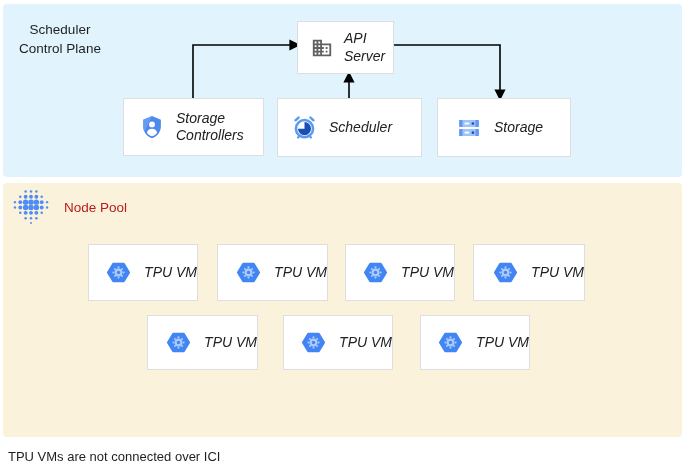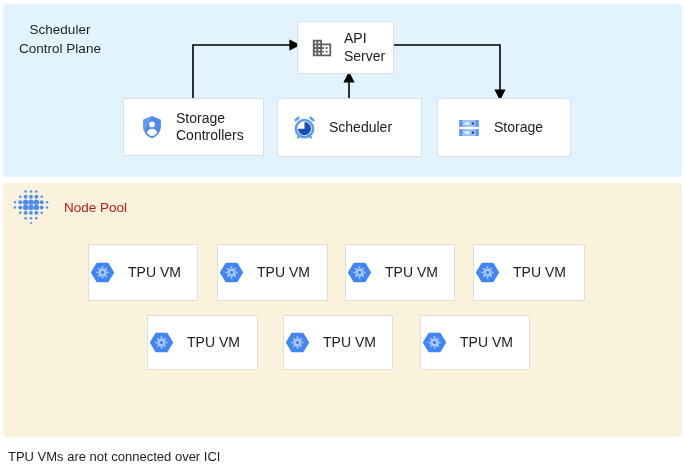--- a/index.html
+++ b/index.html
@@ -13,28 +13,28 @@
 
   .region-label { position:absolute; font-size:13.5px; line-height:1.4; color:#1f1f1f; }
   .cp-label { left:10px; top:21px; width:100px; text-align:center; }
 
   .np-header { position:absolute; left:12px; top:188px; display:flex; align-items:center; gap:14px; }
   .np-header .np-icon { width:38px; height:38px; }
   .np-label { font-size:13.5px; color:#b91c1c; }
 
   .node { position:absolute; background:#ffffff; border:1px solid #dddedf;
     display:flex; align-items:center; z-index:2; font-size:14px; color:#202124; }
-  .node .lbl { line-height:1.25; }
+  .node .lbl { line-height:1.25;font-style:italic; }
 
   .box-api     { left:297px; top:21px; width:97px;  height:53px; padding-left:13px; gap:11px; }
   .box-rc      { left:123px; top:98px; width:141px; height:58px; padding-left:15px; gap:11px; }
   .box-sched   { left:277px; top:98px; width:145px; height:59px; padding-left:13px; gap:11px; }
   .box-storage { left:437px; top:98px; width:134px; height:59px; padding-left:18px; gap:12px; }
 
-  .box-vm { height:57px; justify-content:flex-start; gap:12px; }
+  .box-vm { height:57px; justify-content:flex-end; gap:12px; }
   .vm-r1a { left:88px;  top:244px; width:110px; }
   .vm-r1b { left:217px; top:244px; width:111px; }
   .vm-r1c { left:345px; top:244px; width:110px; }
   .vm-r1d { left:473px; top:244px; width:112px; }
   .vm-r2a { left:147px; top:315px; width:111px; height:55px; }
   .vm-r2b { left:283px; top:315px; width:110px; height:55px; }
   .vm-r2c { left:420px; top:315px; width:110px; height:55px; }
 
   .edges { position:absolute; left:0; top:0; width:685px; height:475px;
     z-index:1; pointer-events:none; }

